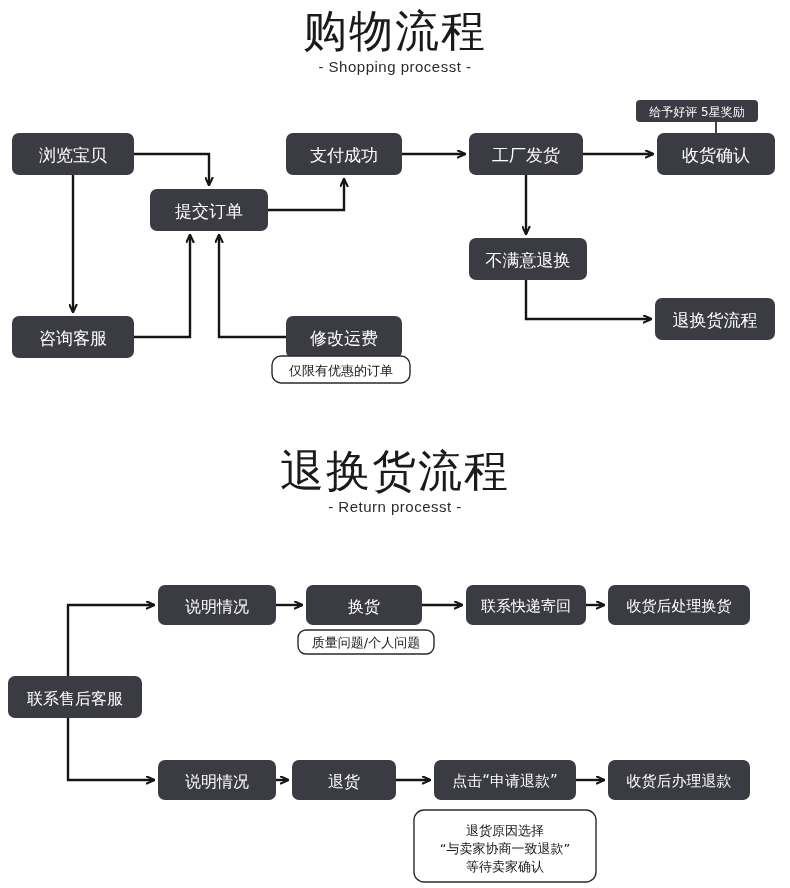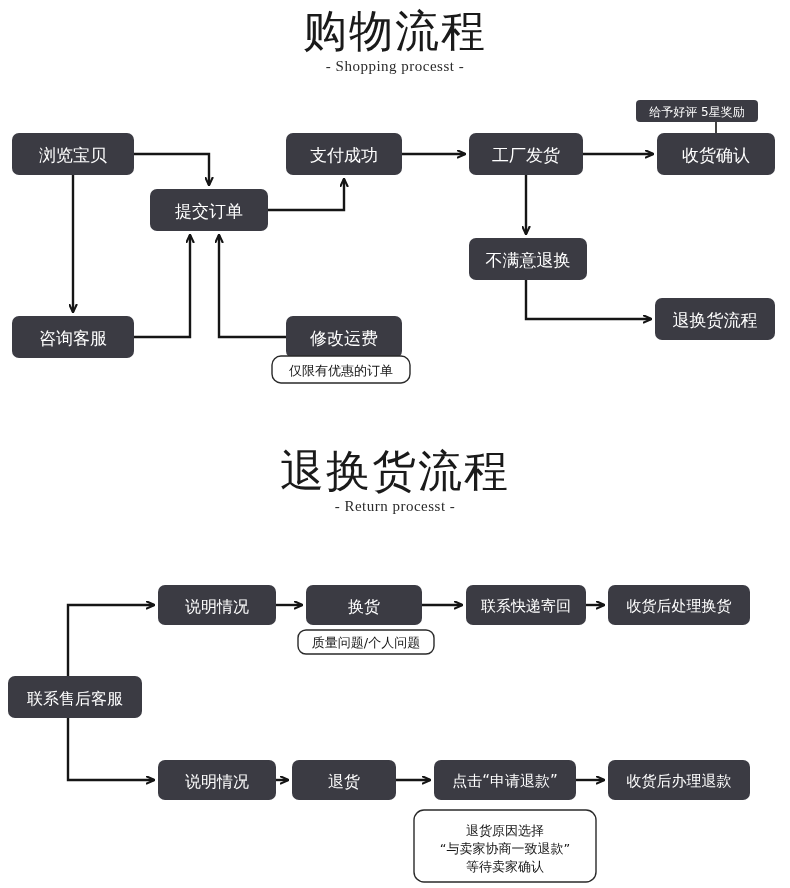--- a/index.html
+++ b/index.html
@@ -25,21 +25,21 @@
     line-height: 1.05;
     color: #1a1a1a;
     font-family: "DejaVu Sans", "Liberation Sans", sans-serif;
     font-weight: 400;
   }
   .title-en {
     font-size: 15px;
     color: #2b2b2b;
     letter-spacing: 0.5px;
     margin-top: 4px;
-    font-family: Liberation Serif, serif;
+    font-family: Liberation Sans, sans-serif;
   }
   #chart1-title { position: absolute; left: 0; top: 8px; width: 790px; }
   #chart2-title { position: absolute; left: 0; top: 448px; width: 790px; }
 
   svg.flow { position: absolute; left: 0; display: block; }
   #flow1 { top: 90px; }
   #flow2 { top: 560px; }
 
   .node-rect {
     fill: #3b3b43;

